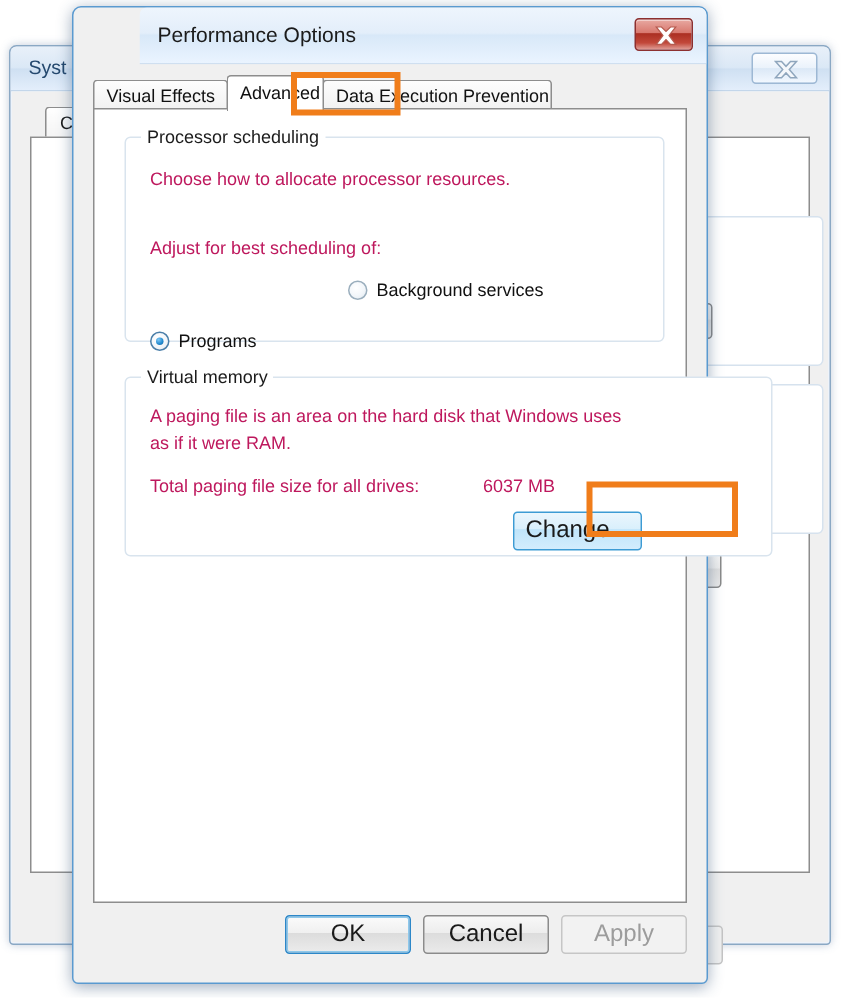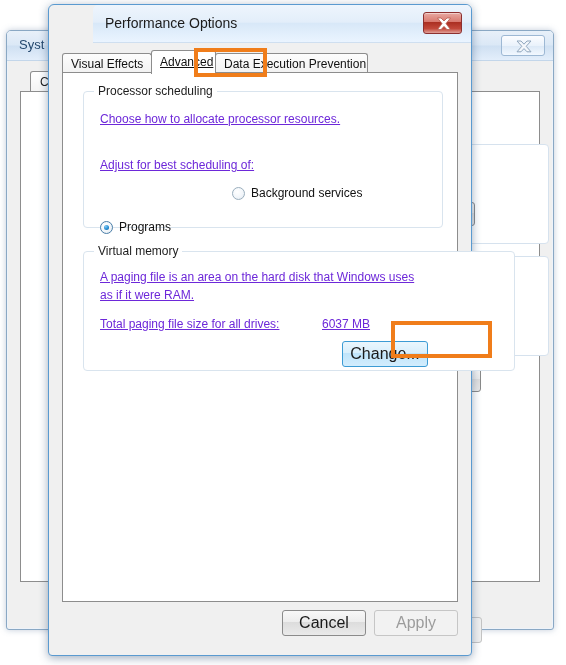--- a/index.html
+++ b/index.html
@@ -194,23 +194,22 @@
     top: -8px; left: 10px;
     padding: 0 4px;
     background: #ffffff;
     font-size: 12px;
     color: #1c1c1c;
     white-space: nowrap;
   }
   .lbl {
     position: absolute;
     font-size: 12px;
-    color: #6d28d9;
-    white-space: nowrap;
-    text-decoration: underline;
+    color: #be185d;
+    white-space: nowrap;
   }
 
   
   .radio-row { position: absolute; display: flex; align-items: center; }
   .radio {
     width: 13px; height: 13px;
     border-radius: 50%;
     background: radial-gradient(circle at 40% 35%, #ffffff 0%, #f2f6fa 55%, #dfe7ee 100%);
     border: 1px solid #9aaebd;
     position: relative;
@@ -302,21 +301,21 @@
         <svg width="18" height="16" viewBox="0 0 18 16" aria-hidden="true">
           <path d="M2.5 2 L6 2 L9 5 L12 2 L15.5 2 L11 7.6 L15.5 13.6 L12 13.6 L9 10.4 L6 13.6 L2.5 13.6 L7 7.6 Z" fill="#ffffff" stroke="#b55a4e" stroke-width="0.8"></path>
         </svg>
       </div>
     </div>
 
     <div id="dlg-body">
 
       <div id="tabstrip">
         <div class="tab" style="left:0px; width:90px;">Visual Effects</div>
-        <div class="tab selected" style="left:89px; width:65px; text-decoration:underline;">Advanced</div>
+        <div class="tab selected" style="left:89px; width:65px; ">Advanced</div>
         <div class="tab" style="left:153px; width:153px;">Data Execution Prevention</div>
       </div>
 
       <div id="tabpanel">
 
         <div class="group" style="left:20px; top:18px; width:360px; height:137px;">
           <div class="group-title">Processor scheduling</div>
           <div class="lbl" style="left:16px; top:20px;">Choose how to allocate processor resources.</div>
           <div class="lbl" style="left:16px; top:66px;">Adjust for best scheduling of:</div>
 
@@ -335,20 +334,21 @@
           <div class="group-title">Virtual memory</div>
           <div class="lbl" style="left:16px; top:18px;">A paging file is an area on the hard disk that Windows uses</div>
           <div class="lbl" style="left:16px; top:36px;">as if it were RAM.</div>
           <div class="lbl" style="left:16px; top:65px;">Total paging file size for all drives:</div>
           <div class="lbl" style="left:238px; top:65px;">6037 MB</div>
           <div class="btn hover" style="left:258px; top:89px; width:86px;">Change...</div>
         </div>
 
       </div>
 
+      <div class="btn default" style="left:140px; top:567px; width:84px;">OK</div>
       <div class="btn" style="left:232px; top:567px; width:84px;">Cancel</div>
       <div class="btn disabled" style="left:324px; top:567px; width:84px;">Apply</div>
     </div>
 
     <div id="tab-highlight"></div>
     <div id="change-highlight"></div>
   </div>
 
 </div>
 

